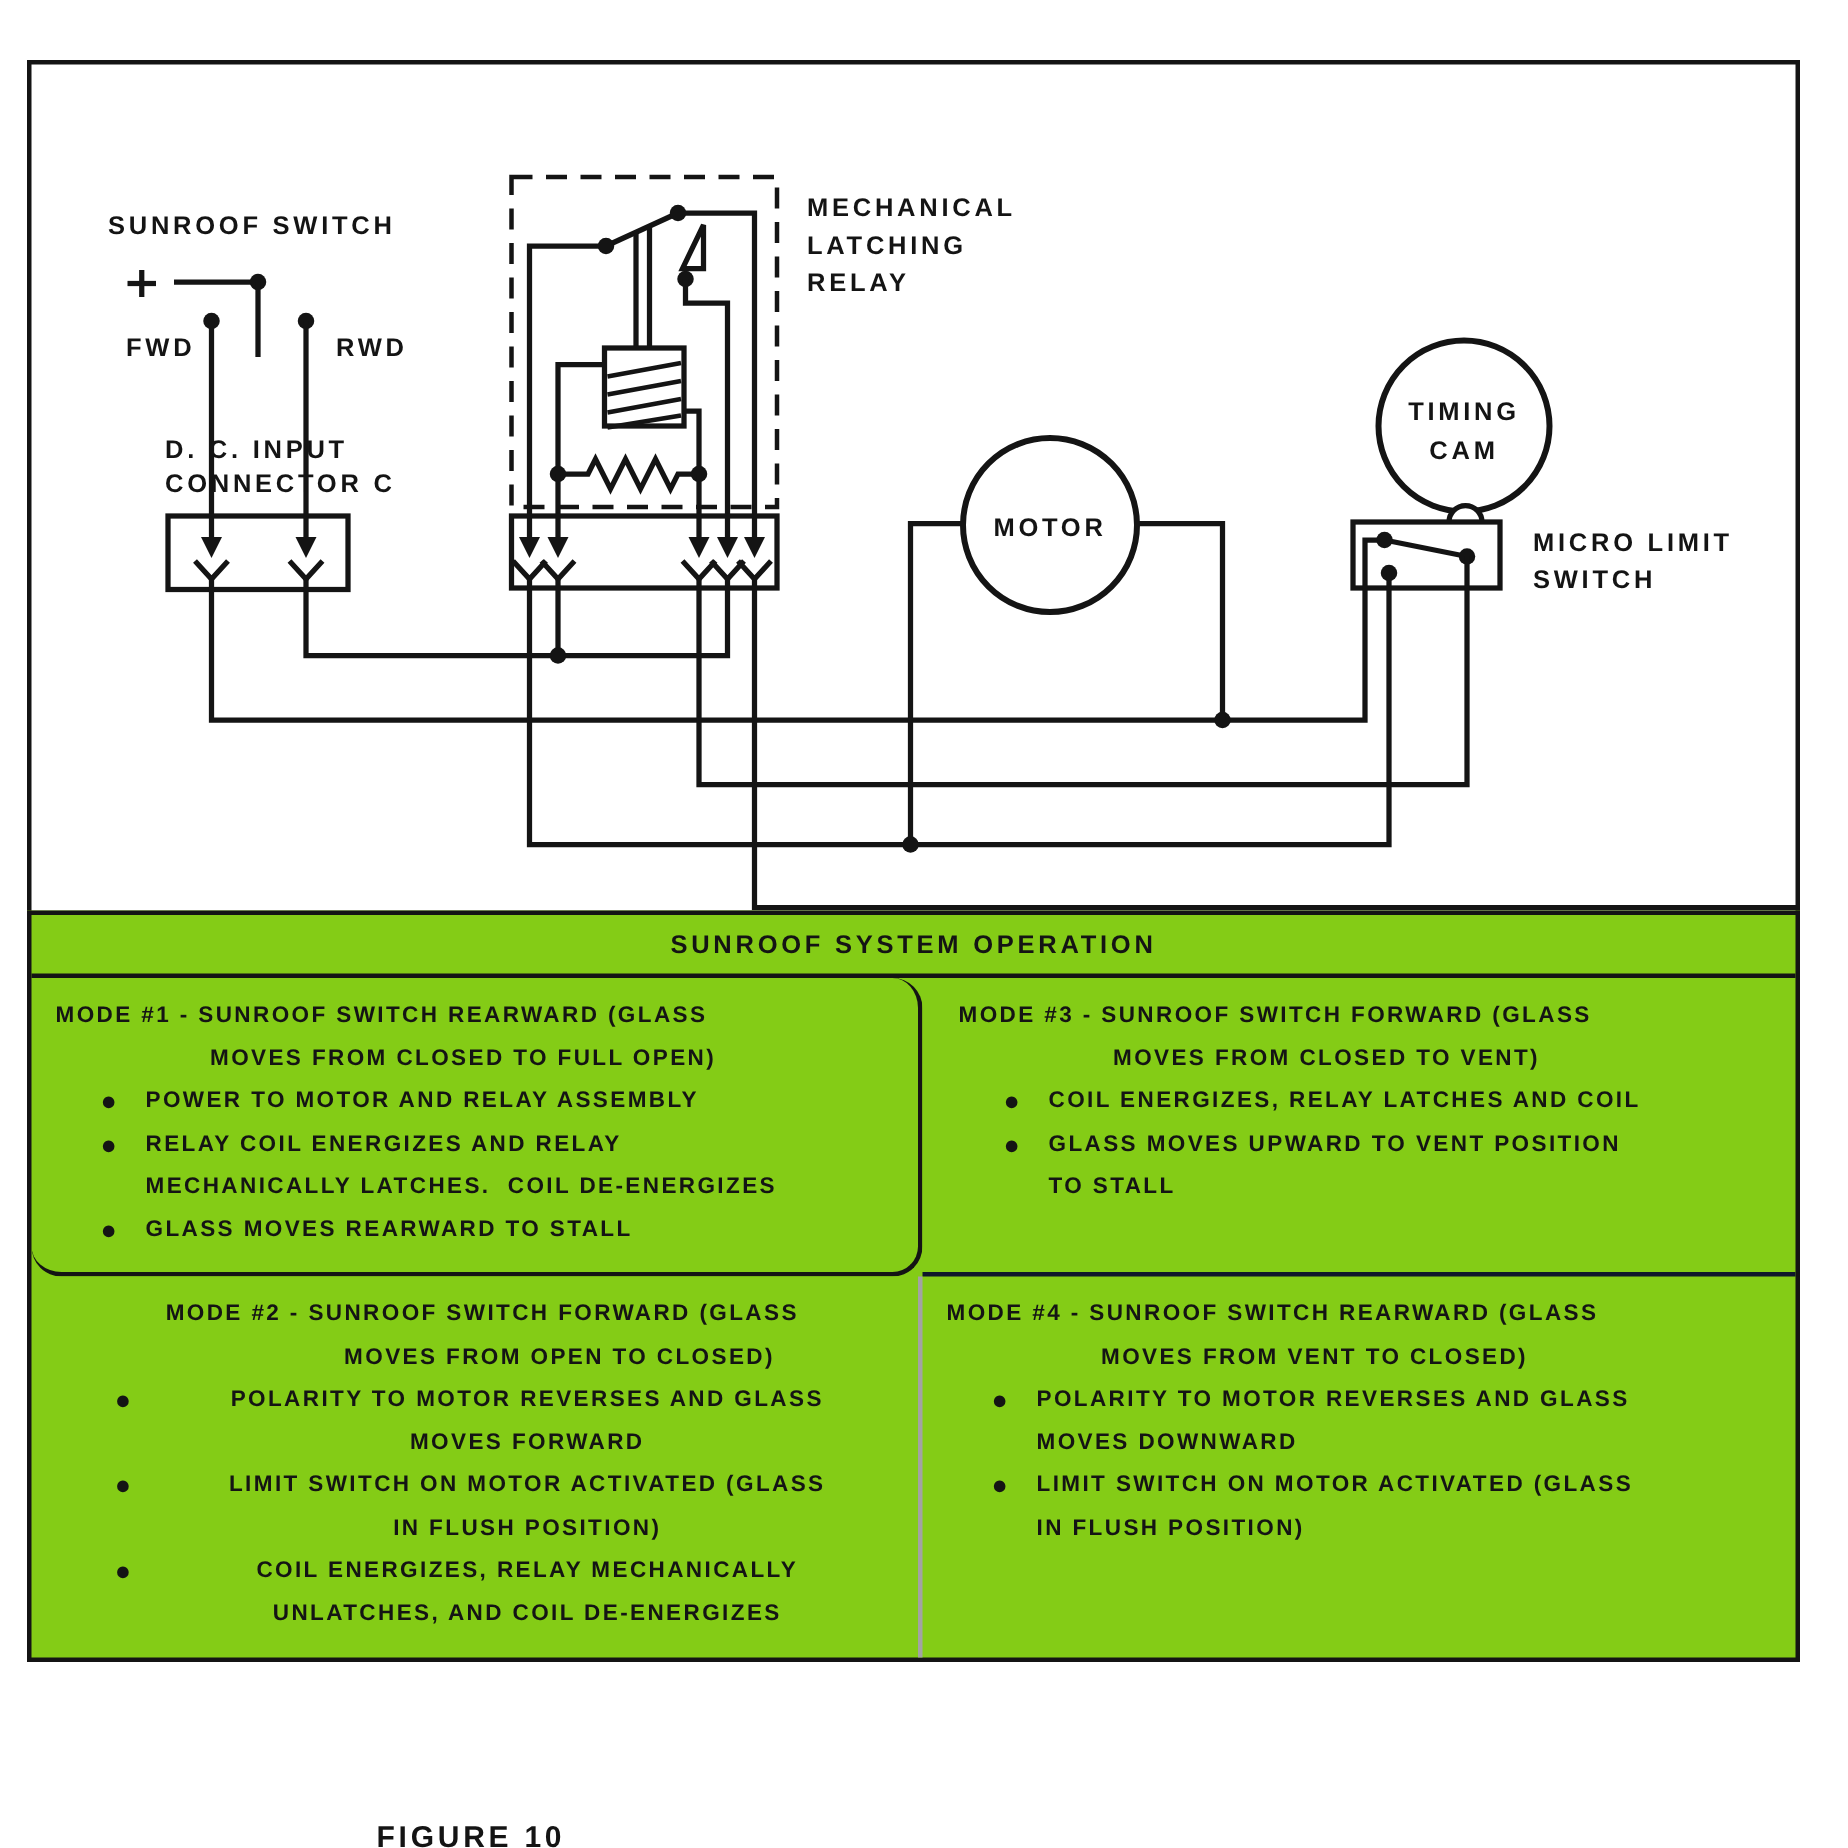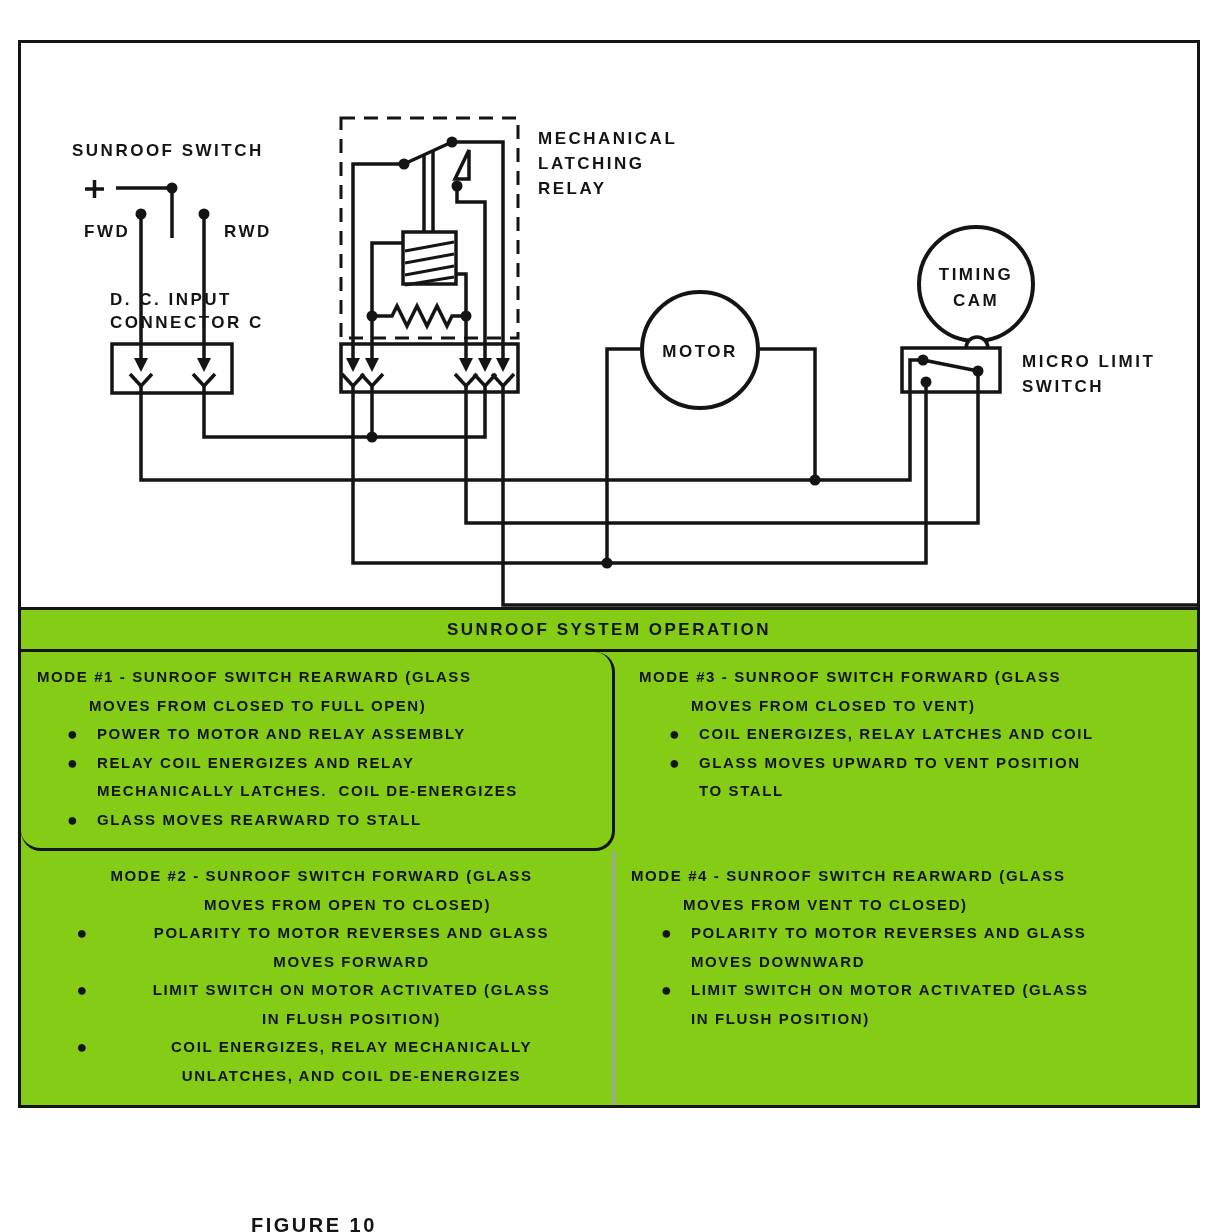--- a/index.html
+++ b/index.html
@@ -25,27 +25,27 @@
     height:42px;border-bottom:3px solid #141414;box-sizing:border-box;
     display:flex;align-items:center;justify-content:center;
     font-size:17px;font-weight:bold;letter-spacing:2.5px;white-space:pre;
   }
   .op-body{
     display:grid;grid-template-columns:594px 1fr;grid-template-rows:199px 1fr;
     height:453px;
   }
   .op-cell{box-sizing:border-box;padding:11px 6px 0 16px;overflow:hidden;}
   .op-cell.c0{border-right:3px solid #141414;border-bottom:3px solid #141414;border-radius:20px;}
-  .op-cell.c1{border-bottom:3px solid #84cc16;padding-left:24px;}
+  .op-cell.c1{border-bottom:3px solid #0f172a;padding-left:24px;}
   .op-cell.c2{border-right:3px solid #a3a3a3;text-align:center;}
   .op-cell div{white-space:pre;}
   .cell-heading,.btext{
     font-size:15px;font-weight:bold;letter-spacing:1.6px;line-height:28.5px;
   }
-  .h-cont{margin-left:52px;}
+  .h-cont{margin-left:103px;}
   .bullet{display:flex;align-items:flex-start;padding-left:30px;}
   .bdot{
     width:30px;flex:0 0 30px;font-size:18px;line-height:28.5px;color:#141414;
   }
   .btext{flex:1;}
   .caption{
     position:absolute;top:1191px;left:4px;width:1232px;height:30px;
     font-size:20px;font-weight:bold;letter-spacing:2.5px;white-space:pre;
   }
   .caption .fig{position:absolute;left:247px;}

